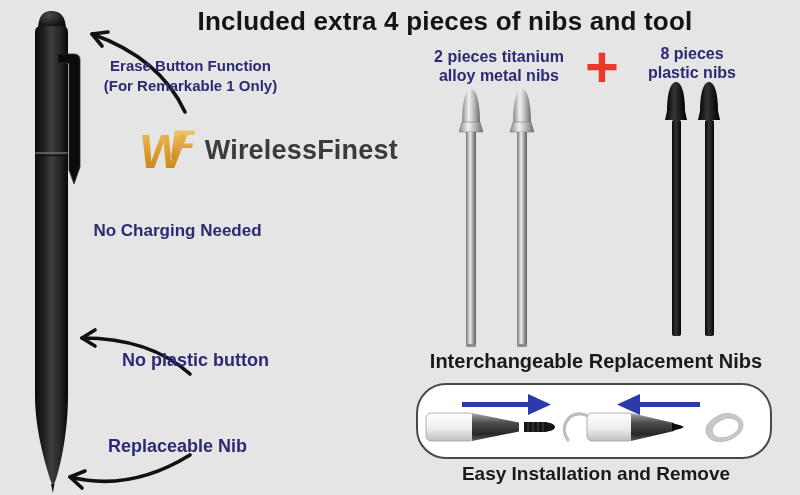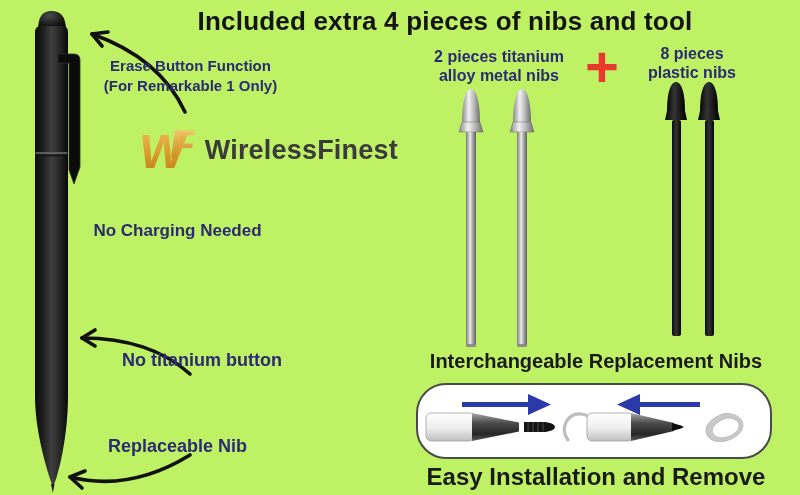--- a/index.html
+++ b/index.html
@@ -1,39 +1,39 @@
 <!DOCTYPE html>
 <html><head>
 <meta charset="utf-8">
 <style>
   html,body{margin:0;padding:0;}
   body{font-family:"Liberation Sans", sans-serif;}
   #stage{
     position:relative;width:800px;height:495px;overflow:hidden;
-    background:#bef264;
+    background:#e5e5e5;
   }
   .abs{position:absolute;}
   
   .title{
     left:95px;right:5px;top:6px;text-align:center;
     font-size:26px;font-weight:bold;color:#141414;letter-spacing:.2px;
   }
   .navy{color:#2b2a72;font-weight:bold;}
   .erase-label{left:88px;top:56px;width:205px;text-align:center;font-size:15px;line-height:1.3;}
   .no-charging{left:90px;top:220px;width:175px;text-align:center;font-size:17px;line-height:1.25;}
   .no-function{left:122px;top:350px;font-size:18px;white-space:nowrap;}
   .replaceable{left:108px;top:436px;font-size:18px;white-space:nowrap;}
   .titanium-label{left:418px;top:48px;width:162px;text-align:center;font-size:16px;line-height:1.18;}
   .plastic-label{left:636px;top:45px;width:112px;text-align:center;font-size:16px;line-height:1.18;}
   .plus{
     left:580px;top:38px;width:44px;text-align:center;
     font-size:58px;font-weight:bold;color:#e8392c;line-height:1;
   }
   .section-heading{left:416px;top:350px;width:360px;text-align:center;font-size:20px;font-weight:bold;color:#1a1a1a;white-space:nowrap;}
-  .install-caption{left:416px;top:463px;width:360px;text-align:center;font-size:24px;font-weight:bold;color:#1a1a1a;}
+  .install-caption{left:416px;top:463px;width:360px;text-align:center;font-size:19px;font-weight:bold;color:#1a1a1a;}
   
   .logo{left:140px;top:124px;display:flex;align-items:center;}
   .logo-mark{font-weight:bold;line-height:1;transform:skewX(-8deg);}
   .logo-w{
     font-size:48px;
     background:linear-gradient(180deg,#f2c15e 0%,#d99a2b 55%,#c07f14 100%);
     -webkit-background-clip:text;background-clip:text;color:transparent;
   }
   .logo-f{
     font-size:40px;margin-left:-16px;vertical-align:10px;display:inline-block;
@@ -94,21 +94,21 @@
     <div>Erase Button Function</div>
     <div>(For Remarkable 1 Only)</div>
   </div>
 
   <div class="abs logo">
     <span class="logo-mark"><span class="logo-w">W</span><span class="logo-f">F</span></span>
     <span class="logo-name">WirelessFinest</span>
   </div>
 
   <div class="abs no-charging navy">No Charging Needed</div>
-  <div class="abs no-function navy">No titanium button</div>
+  <div class="abs no-function navy">No plastic button</div>
   <div class="abs replaceable navy">Replaceable Nib</div>
 
   <div class="abs titanium-label navy">2 pieces titanium alloy metal nibs</div>
   <div class="abs plus">+</div>
   <div class="abs plastic-label navy">8 pieces plastic nibs</div>
 
   <svg class="abs" style="left:458;top:86px;left:458px" width="26" height="264" viewBox="0 0 26 264">
     <defs>
       <linearGradient id="capM" x1="0" y1="0" x2="1" y2="0">
         <stop offset="0" stop-color="#8a8a8a"></stop>

